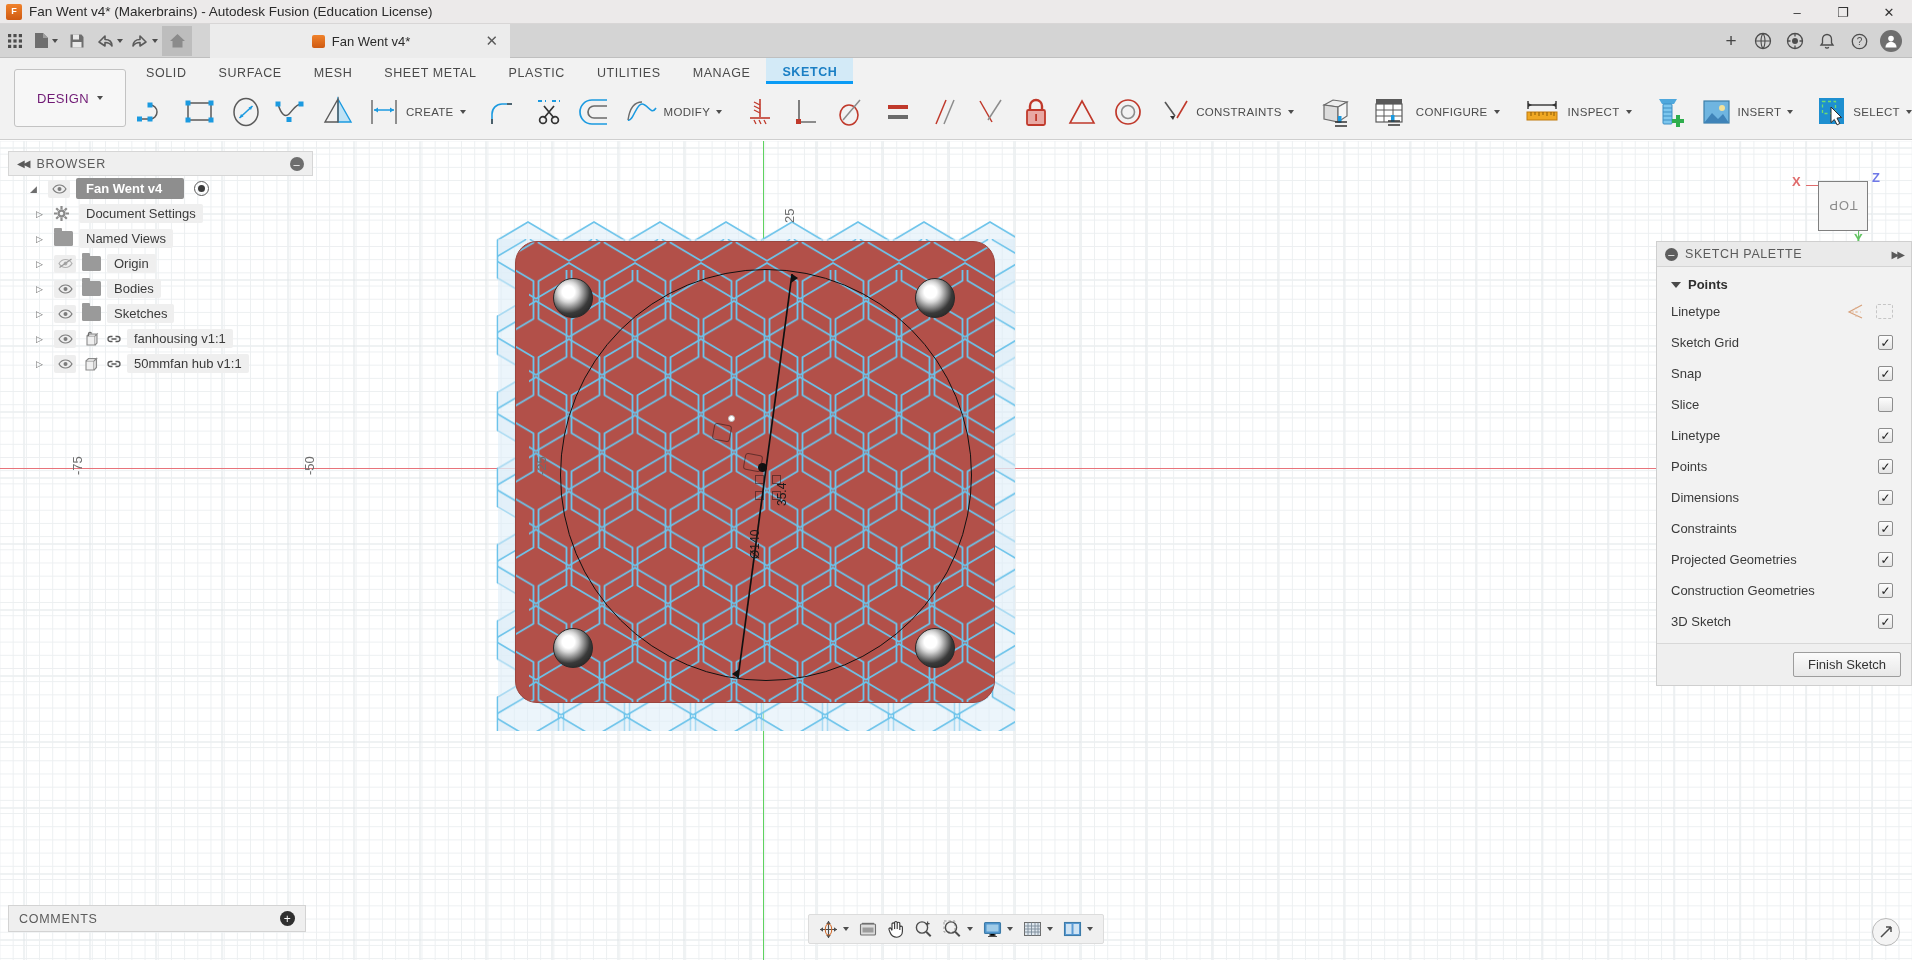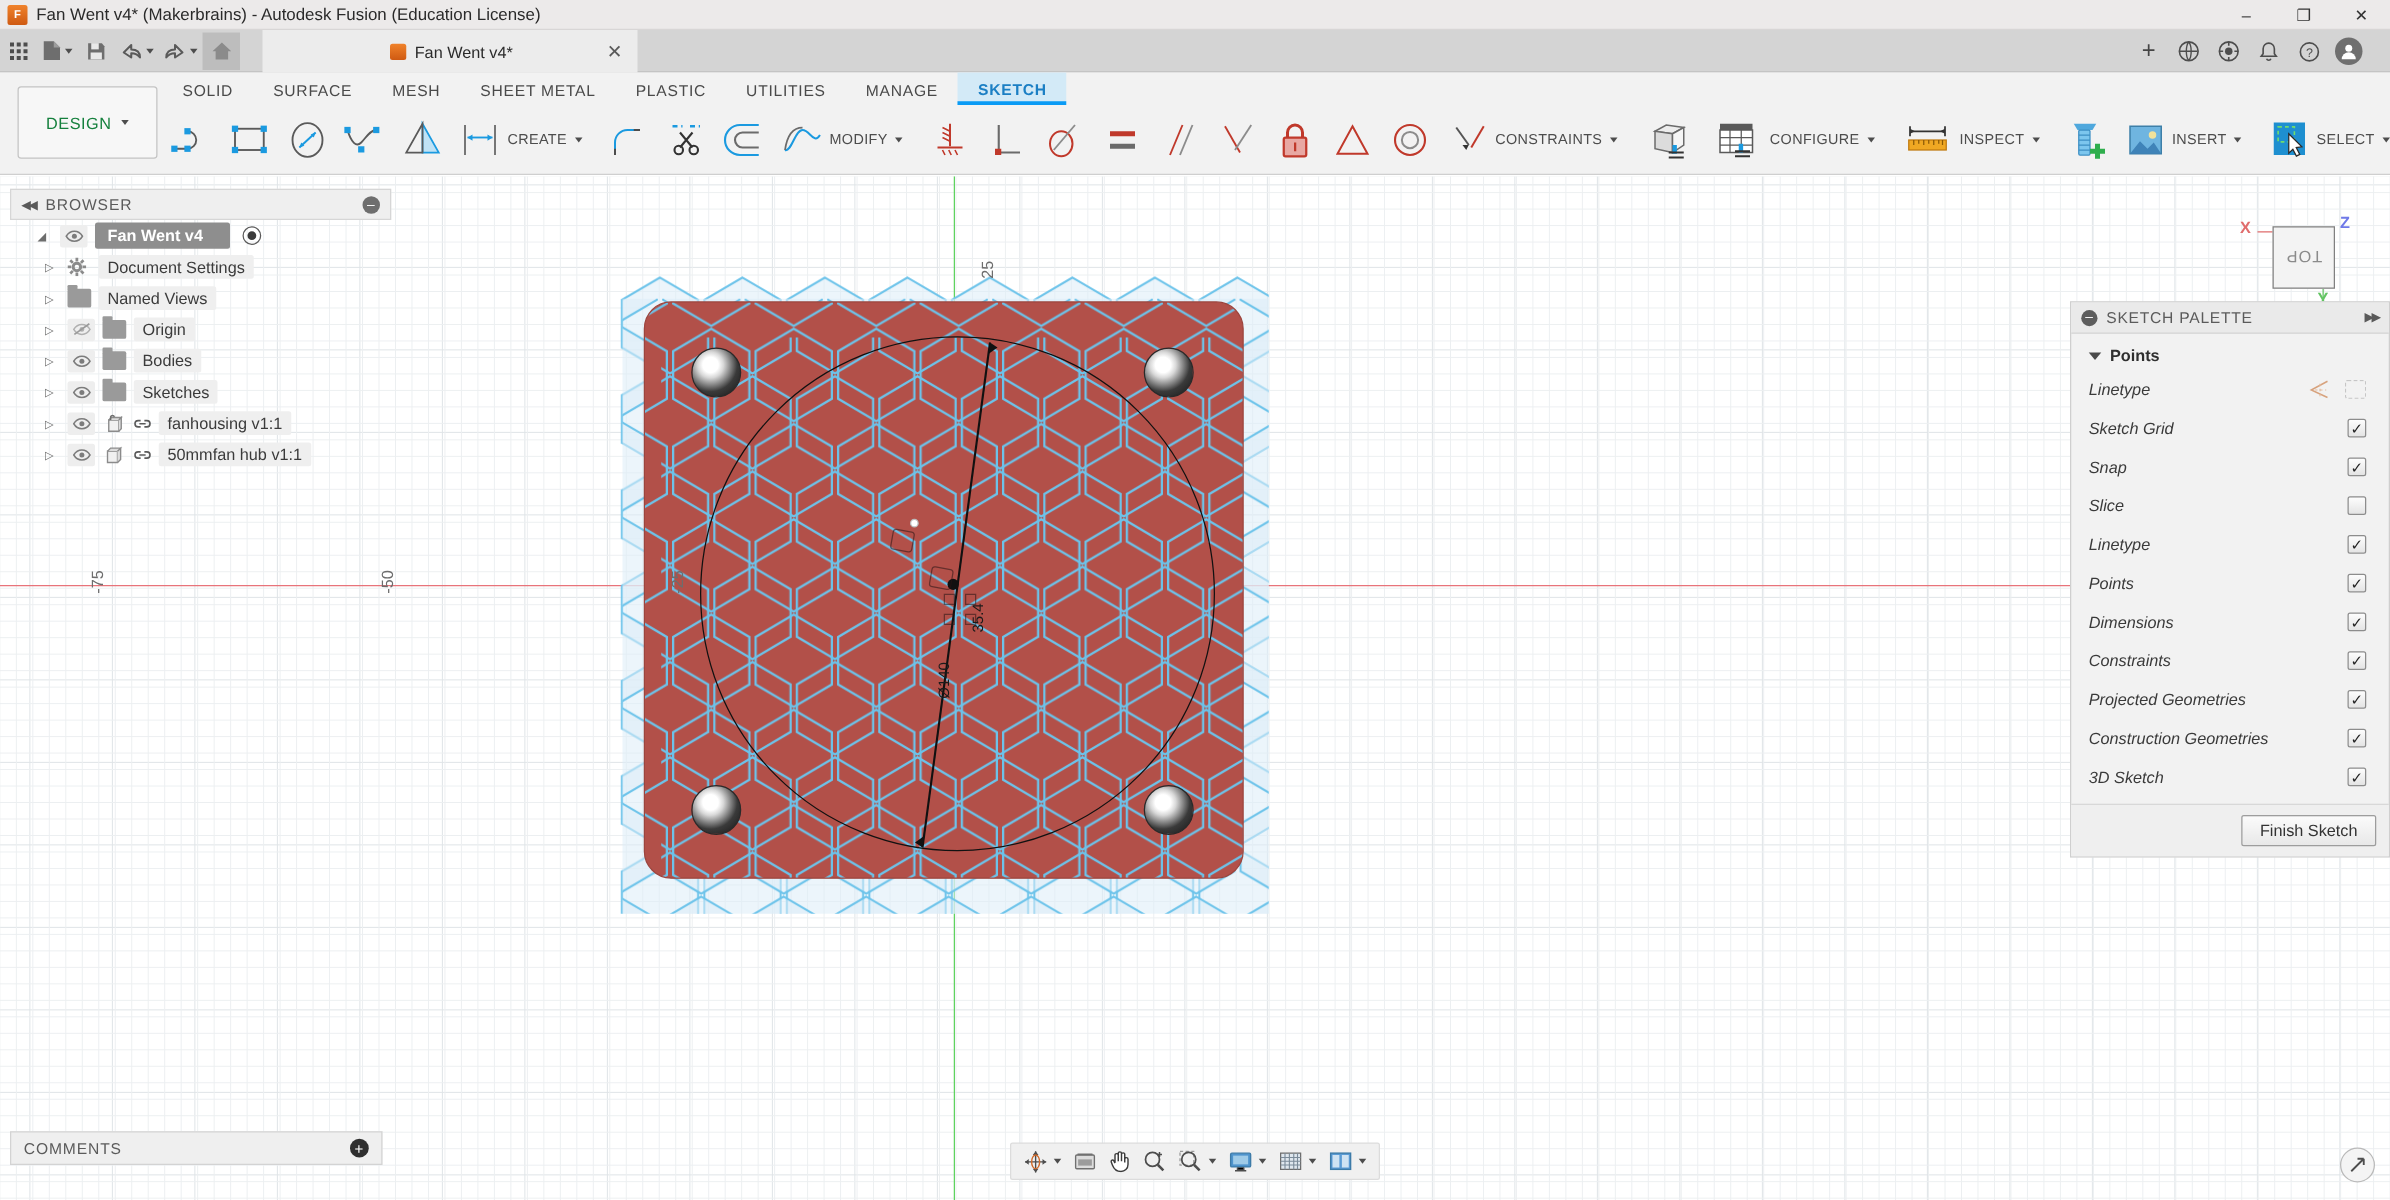--- a/index.html
+++ b/index.html
@@ -39,21 +39,21 @@
   }
   .qa-btn{
     height:30px; min-width:30px; display:flex; align-items:center; justify-content:center;
     padding:0 4px; cursor:default;
   }
   .qa-btn.active{ background:#bdbdbd; }
   .caret{ width:0;height:0;border-left:3.5px solid transparent;border-right:3.5px solid transparent;
           border-top:4px solid #4d4d4d; margin-left:3px; }
 
   #doctabs{
-    position:absolute; left:210px; right:12px; top:0; height:34px;
+    position:absolute; left:210px; right:0; top:0; height:34px;
     display:flex; align-items:center;
   }
   .doc-tab{
     height:34px; background:#ececec; display:flex; align-items:center;
     padding:0 10px 0 12px; gap:7px; font-size:13px; color:#2b2b2b;
     min-width:300px; justify-content:center; position:relative;
   }
   .doc-tab .dt-icon{ width:13px;height:13px;border-radius:2px;
     background:linear-gradient(#f0822b,#cf5a12); }
   .doc-tab .dt-close{ position:absolute; right:12px; font-size:15px; color:#5a5a5a; }
@@ -75,21 +75,21 @@
     padding:4px 16px 0; font-size:12.5px; letter-spacing:.6px; color:#4a4a4a;
     display:flex; align-items:center; height:26px;
   }
   .rtab.selected{ background:#d3eaf7; color:#1b7fc4; font-weight:bold;
     border-bottom:3px solid #0a9bf5; }
 
   
   #workspace{
     width:112px; margin:11px 0 0 14px; height:58px; border:1px solid #c3c3c3;
     background:#f7f7f7; border-radius:3px; display:flex; align-items:center;
-    justify-content:center; gap:5px; font-size:13px; letter-spacing:.4px; color:#15803d;
+    justify-content:center; gap:5px; font-size:13px; letter-spacing:.4px; color:#701a75;
     align-self:flex-start;
   }
 
   
   #ribbon-body{
     position:absolute; left:130px; right:0; top:26px; bottom:0;
     display:flex; align-items:flex-start;
   }
   .rgroup{ display:flex; flex-direction:row; align-items:center; padding:0 2px; height:56px;}
   .rgroup-icons{ display:flex; align-items:center; height:40px; gap:2px;}
@@ -211,21 +211,21 @@
     font-size:12.5px; letter-spacing:.6px; color:#5b5b5b;
   }
   #pal-head .p-dot{ width:13px;height:13px;border-radius:50%;background:#5d5d5d;
     display:flex;align-items:center;justify-content:center;color:#fff;font-size:11px;line-height:1;}
   #pal-head .p-exp{ margin-left:auto; color:#5a5a5a; font-size:10px; letter-spacing:-2px;}
   #pal-sect{ padding:10px 0 4px 14px; font-weight:bold; font-size:13px; color:#2f2f2f;
     display:flex; align-items:center; gap:7px;}
   .tri-down{ width:0;height:0;border-left:5px solid transparent;border-right:5px solid transparent;
     border-top:6px solid #4a4a4a;}
   .pal-row{ height:31px; display:flex; align-items:center; padding:0 18px 0 14px; font-size:13px;}
-  .pal-row .pr-label{ flex:1; color:#3a3a3a;font-style:italic;}
+  .pal-row .pr-label{ flex:1; color:#3a3a3a;}
   .pal-chk{ width:15px;height:15px;border:1px solid #8d8d8d;border-radius:2px;
     background:linear-gradient(#fdfdfd,#e4e4e4); display:flex;align-items:center;
     justify-content:center; font-size:12px; color:#222; line-height:1;}
   .pal-chk.off{ color:transparent; }
   .pal-icon{ width:17px;height:15px;border:1px solid #9a9a9a;border-radius:2px;background:#e2e2e2;}
   .pal-icon.ghost{ border:1px dashed #c6c6c6; background:transparent;}
   .pal-icon.angle{ border:none; color:#d8a07a; font-size:16px; background:transparent;
     display:flex;align-items:center;justify-content:center;}
   #pal-foot{ border-top:1px solid #d8d8d8; padding:8px 10px; display:flex; justify-content:flex-end;
     background:#efefef;}

